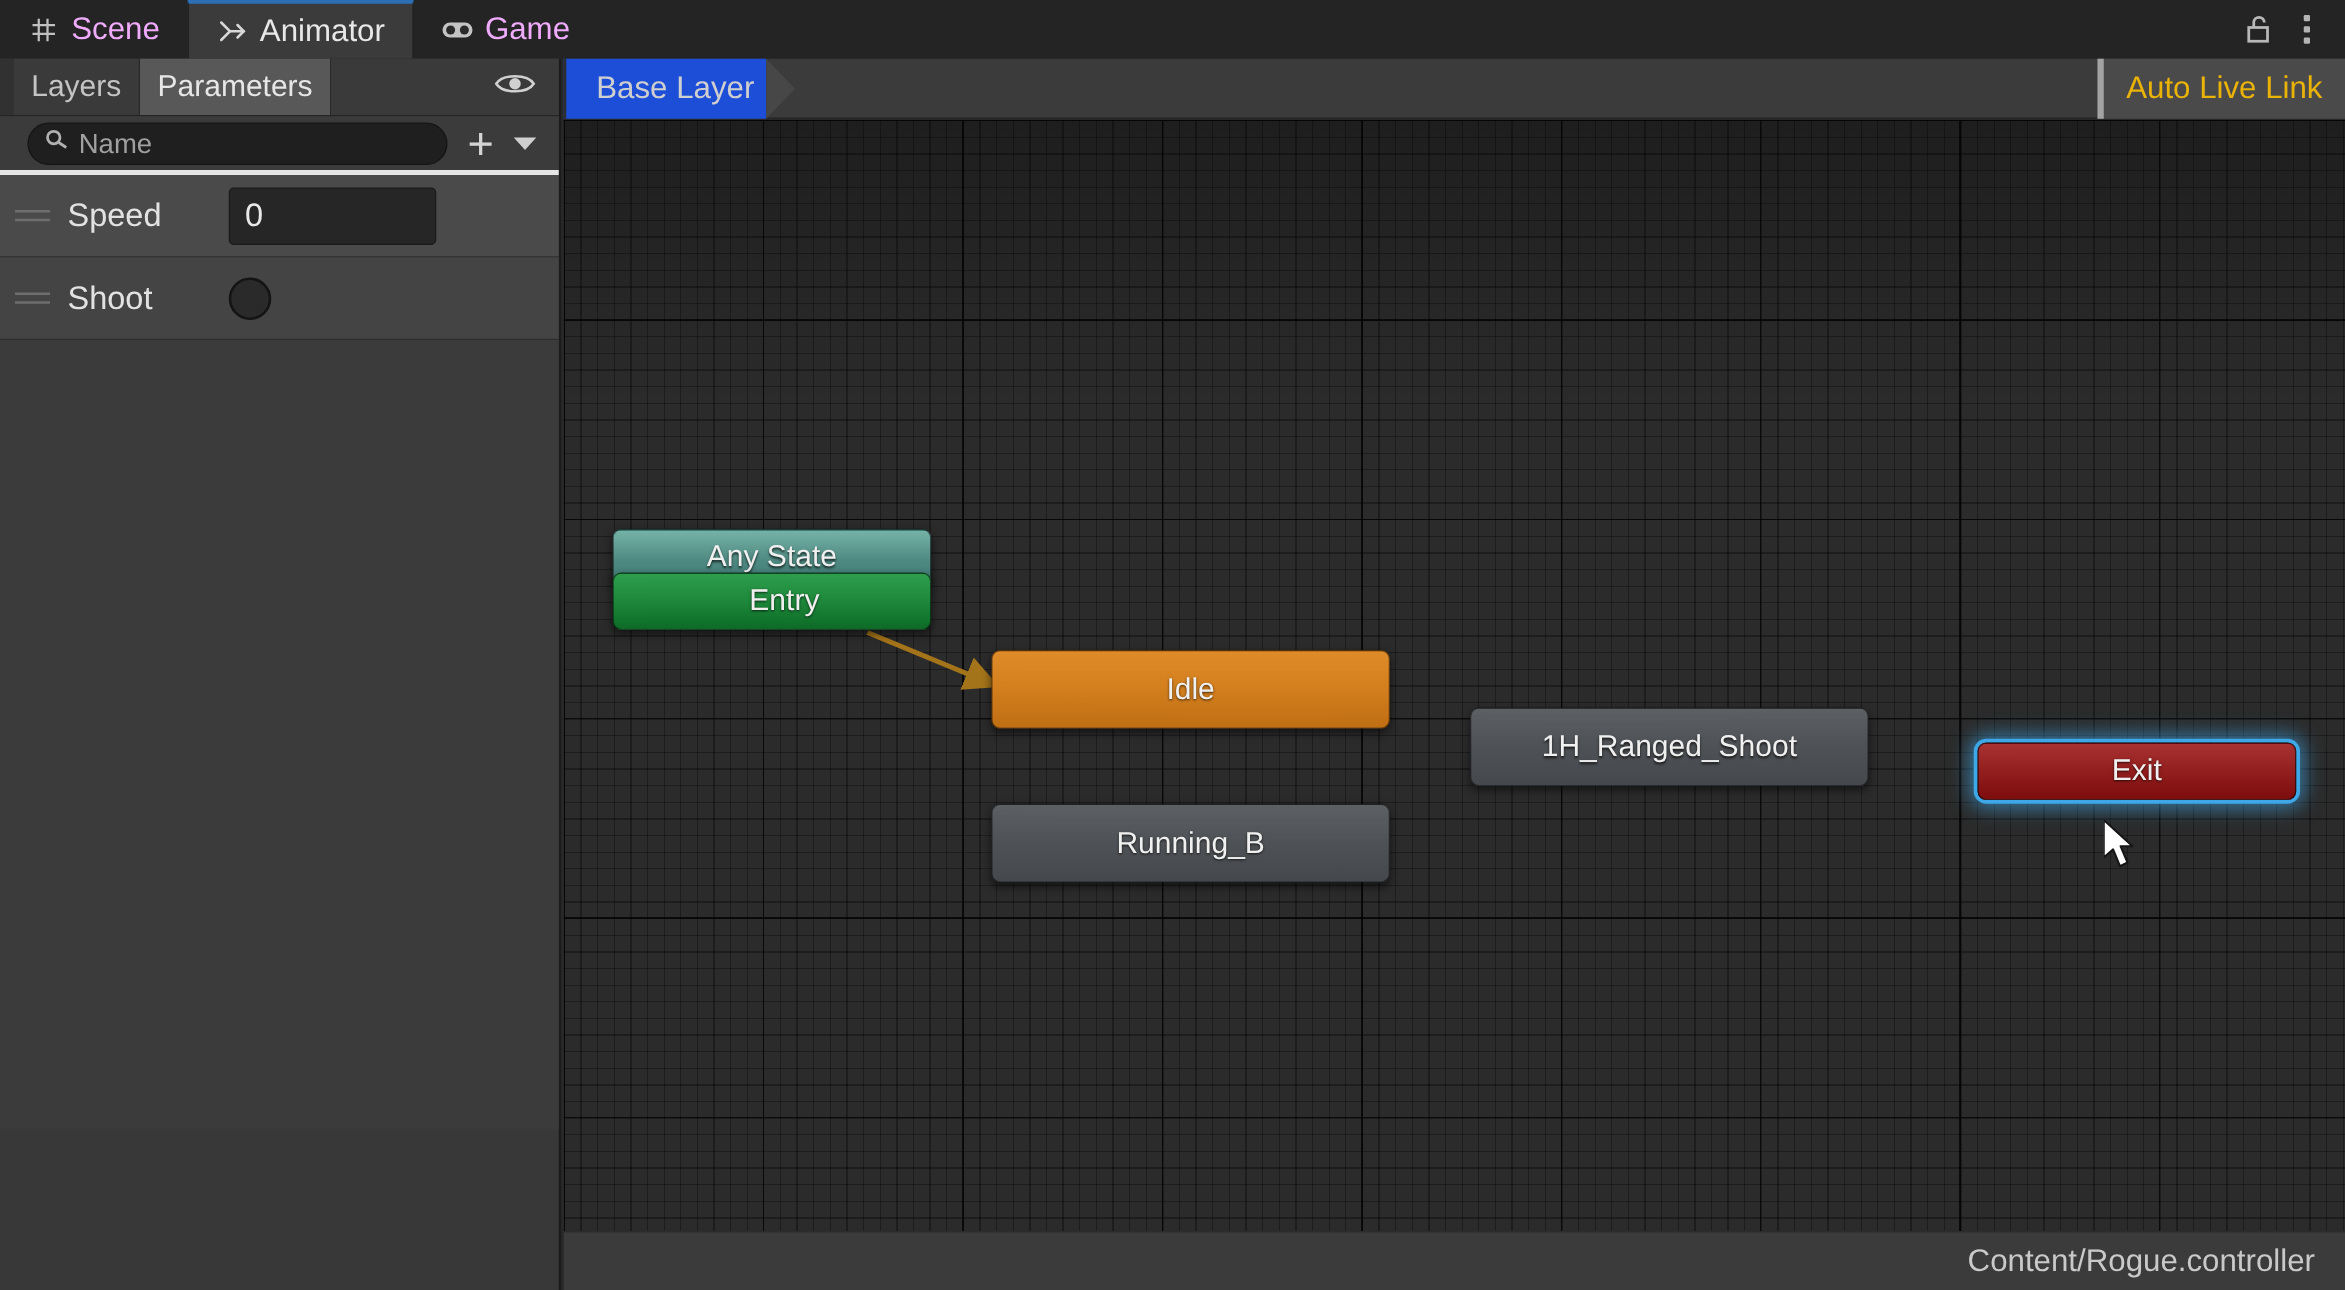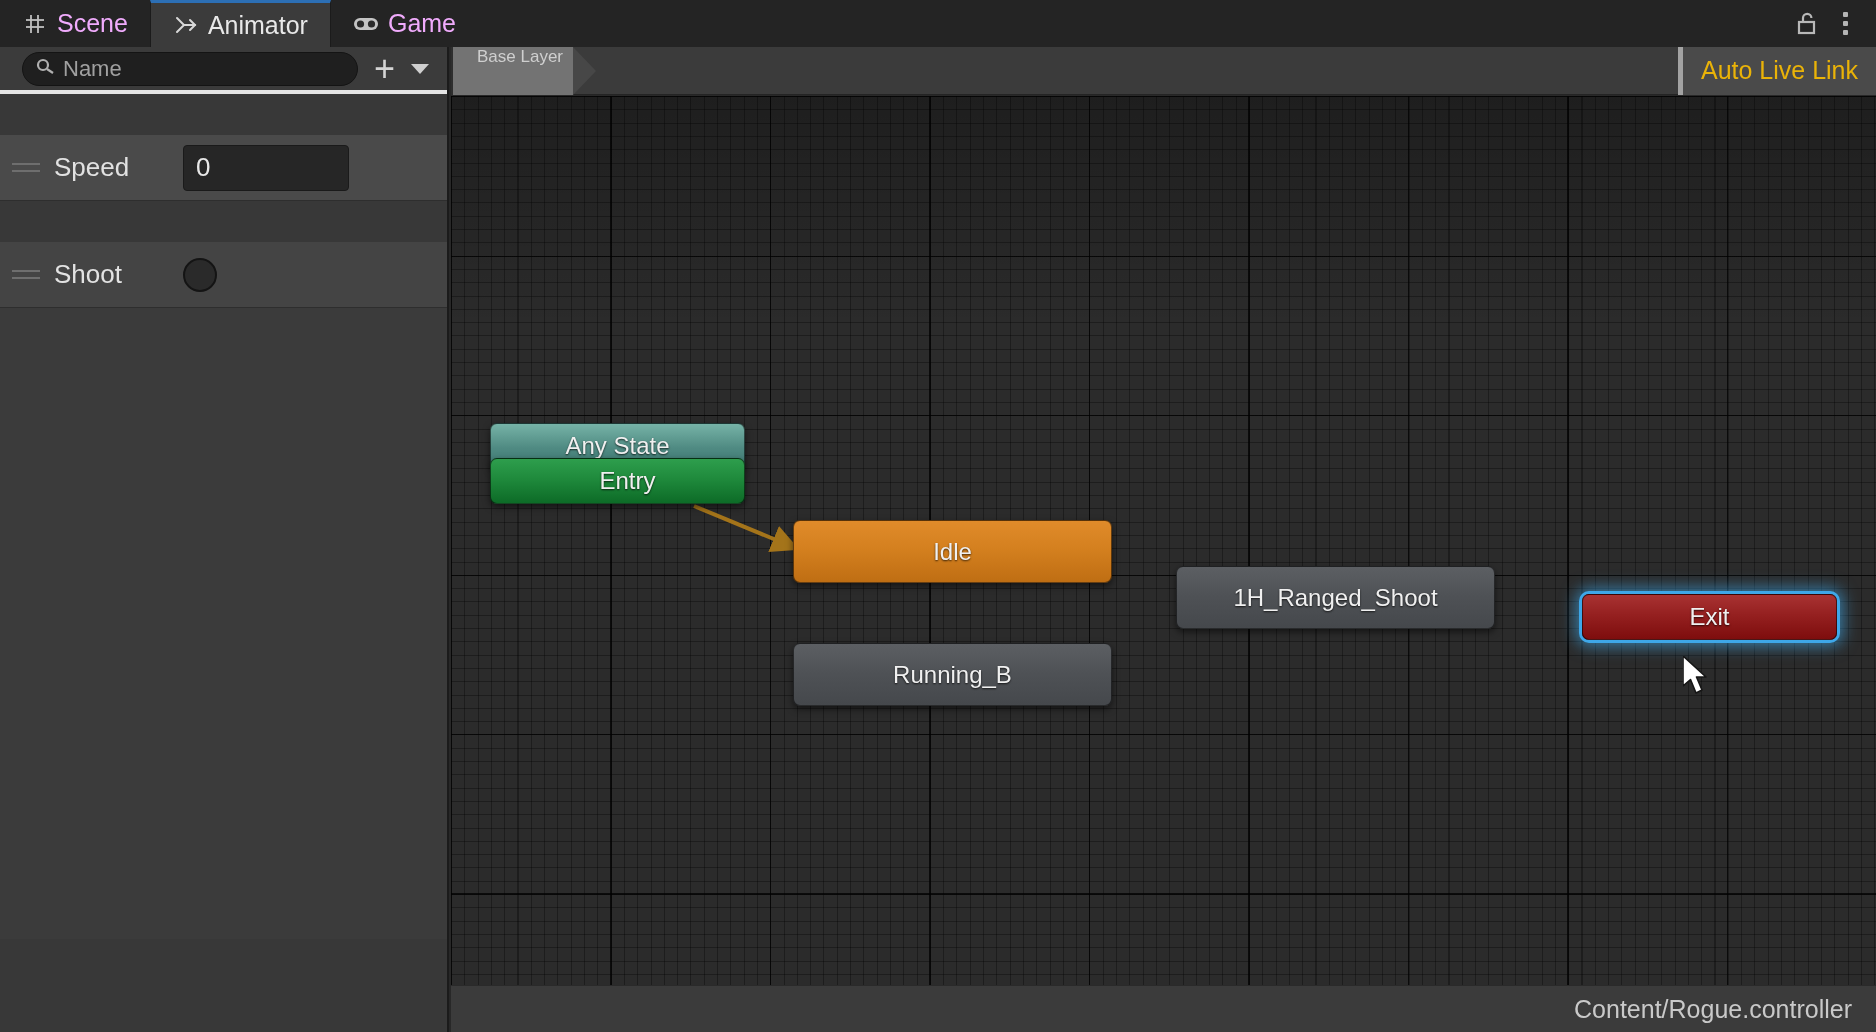--- a/index.html
+++ b/index.html
@@ -108,21 +108,20 @@
     border-right: 9px solid transparent;
     border-top: 10px solid #cfcfcf;
     margin-right: 8px;
   }
 
   .param-row {
     height: 66px;
     display: flex; align-items: center;
     padding-left: 12px;
     border-bottom: 1px solid #2e2e2e;
-    margin-top: 41px;
   }
   .param-row.a { background: #4a4a4a; }
   .param-row.b { background: #444444; }
   .drag-handle { width: 36px; display:flex; flex-direction: column; gap: 5px; margin-right: 6px; }
   .drag-handle i { display:block; height: 2px; background: #6e6e6e; width: 28px; }
   .param-label { flex: 1; font-size: 26px; color: #e2e2e2; }
   .param-value-num {
     width: 166px; height: 46px; margin-right: 98px;
     background: #262626;
     border: 1px solid #1a1a1a;
@@ -144,24 +143,24 @@
   
   .crumbbar {
     position: absolute; left: 451px; top: 47px;
     width: 1425px; height: 48px;
     background: #3b3b3b;
     border-bottom: 1px solid #242424;
     display: flex; align-items: center;
   }
   .crumb {
     height: 48px;
-    display: flex; 
+    display: flex; align-items: center;
     padding: 0 10px 0 24px;
-    font-size: 17px; color: #cfcfcf;
-    background: #737373;
+    font-size: 25px; color: #cfcfcf;
+    background: #1d4ed8;
     position: relative;
     border-left: 2px solid #2e2e2e;
   }
   .crumb::after {
     content: "";
     position: absolute; right: -23px; top: 0;
     width: 0; height: 0;
     border-top: 24px solid transparent;
     border-bottom: 24px solid transparent;
     border-left: 23px solid #474747;
@@ -288,20 +287,36 @@
             <i></i>
             <i></i>
             <i></i>
           </div>
       </div>
     </div>
   </div>
 
   <div class="sidebar">
 
+    <div class="subtabs">
+      <div class="subtab">
+        <span>Layers</span>
+      </div>
+      <div class="subtab active">
+        <span>Parameters</span>
+      </div>
+      <div class="subtab-spacer">
+        <span>
+          <svg width="34" height="22" viewBox="0 0 34 22">
+            <path d="M2 11 C7 3, 27 3, 32 11 C27 19, 7 19, 2 11 Z" fill="none" stroke="#d0d0d0" stroke-width="2"></path>
+            <circle cx="17" cy="11" r="4.6" fill="#d0d0d0"></circle>
+          </svg>
+        </span>
+      </div>
+    </div>
 
     <div class="search-row">
       <div class="search-field">
         <span>
           <svg width="20" height="20" viewBox="0 0 20 20">
             <circle cx="8" cy="8" r="5" fill="none" stroke="#b0b0b0" stroke-width="2.2"></circle>
             <line x1="12" y1="12" x2="18" y2="16" stroke="#b0b0b0" stroke-width="2.2"></line>
           </svg>
         </span>
         <span class="ph">Name</span>

